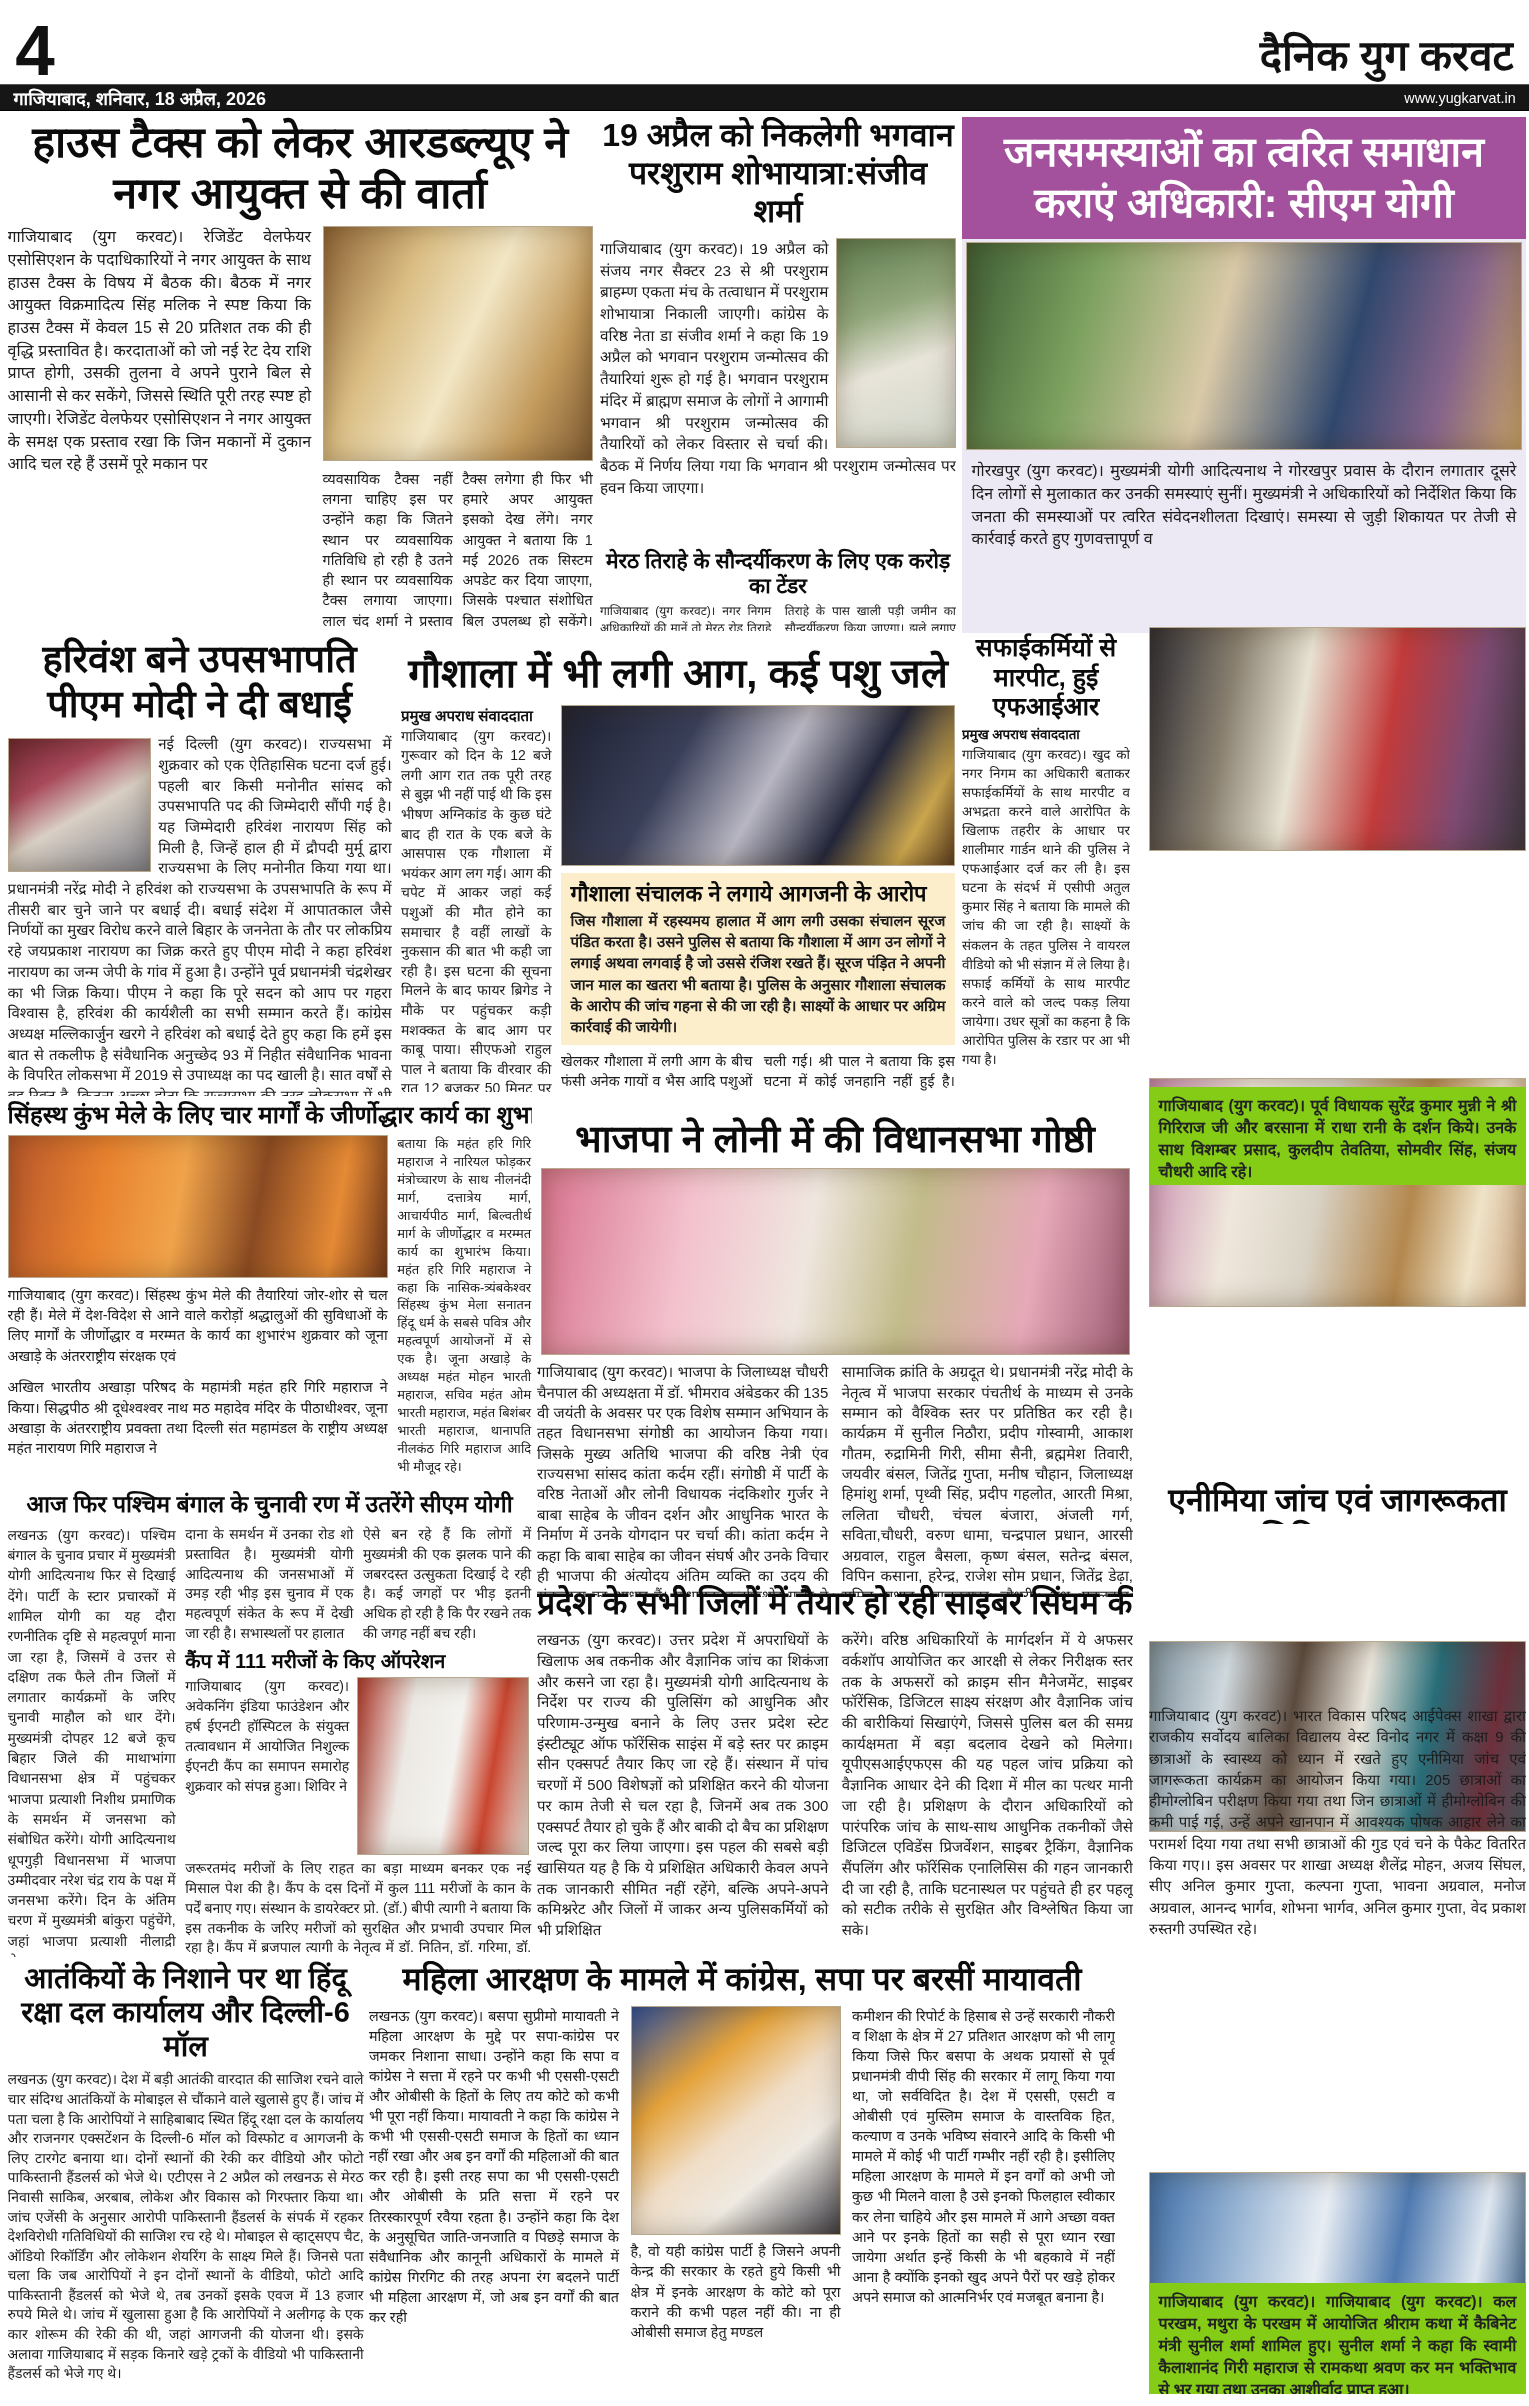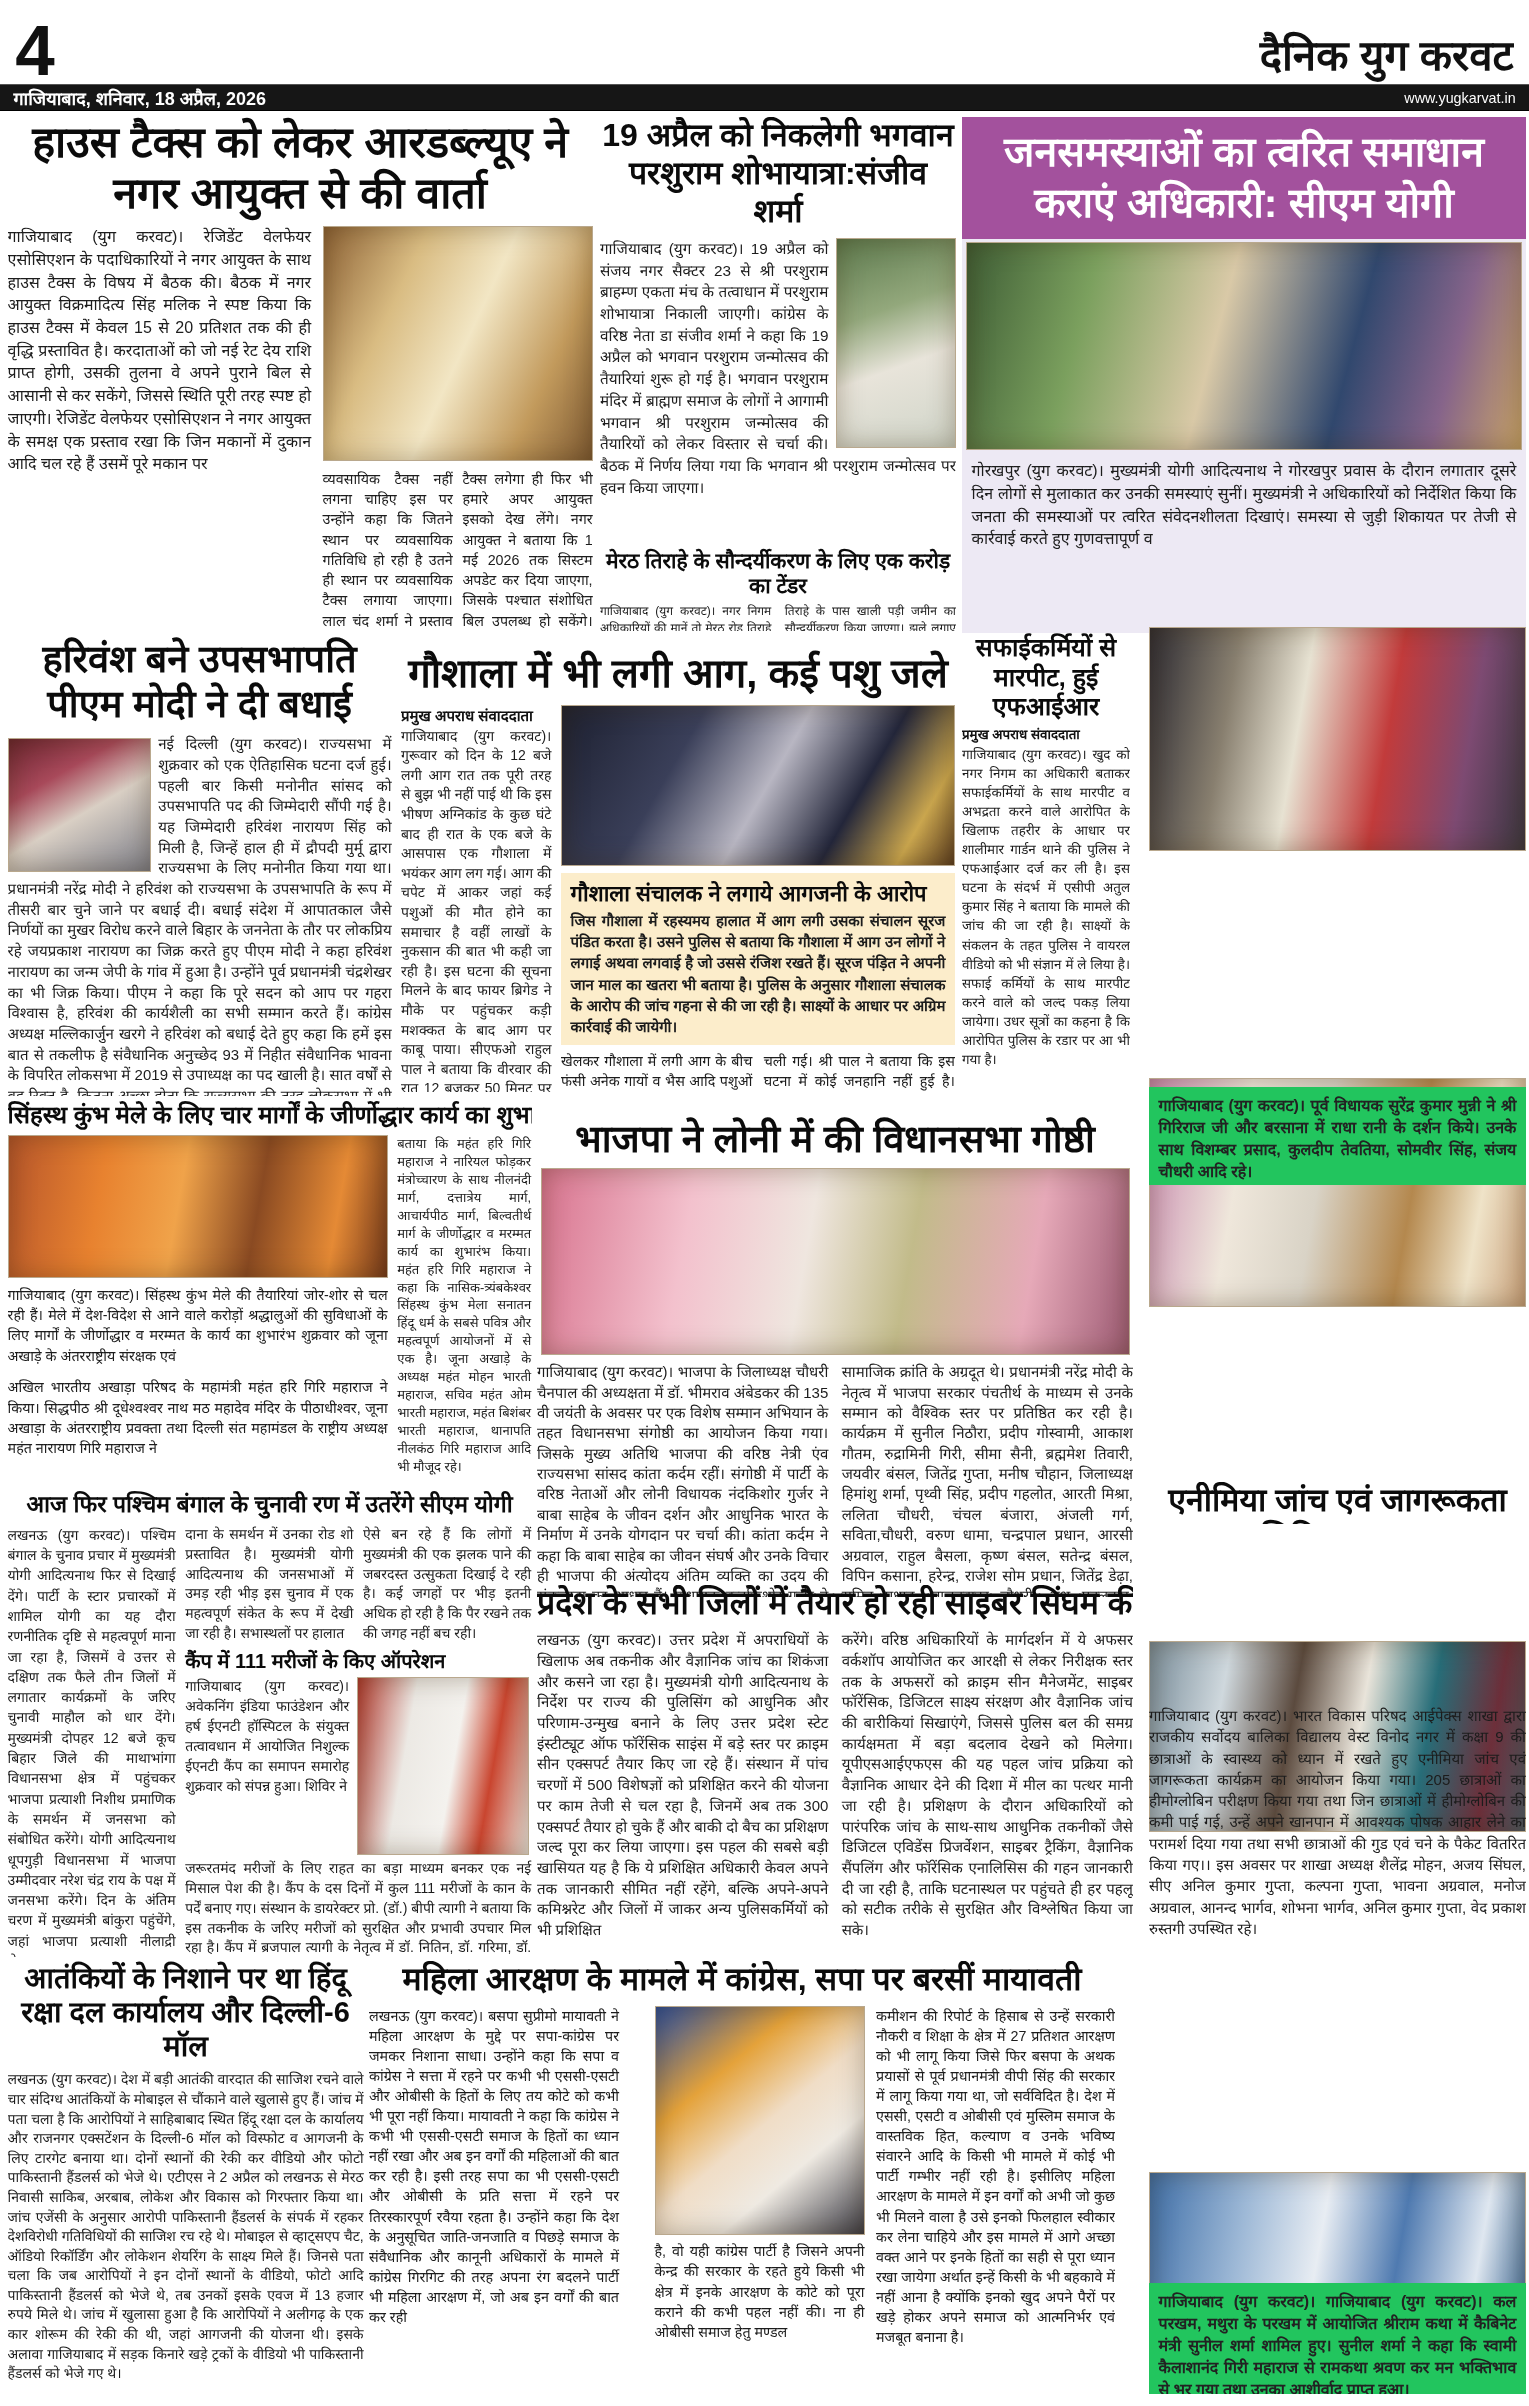--- a/index.html
+++ b/index.html
@@ -16,21 +16,21 @@
   .papername { font-size:42px; font-weight:bold; text-align:right; }
   .dateband { background:#161616; color:#fff; display:flex; justify-content:space-between; align-items:center; padding:0 13.4px; border-top:1.9px solid #555; border-bottom:1px solid #000; }
   .dateband .dl { font-size:18px; font-weight:bold; }
   .dateband .web { font-size:14.3px; }
 
   
   .hl { font-weight:bold; text-align:center; color:#0b0b0b; line-height:1.18; }
   .body-t { text-align:justify; color:#1c1c1c; line-height:1.42; }
   .byline { font-weight:bold; text-align:left; }
   .photo { position:relative; border:1px solid #b9a88d; box-shadow:inset 0 0 27px rgba(60,40,10,.35); }
-  .caption-box { background:#22c55e; padding:7.6px 9.6px; font-weight:bold; font-size:16px; line-height:1.38; text-align:justify; color:#222; }
+  .caption-box { background:#84cc16; padding:7.6px 9.6px; font-weight:bold; font-size:16px; line-height:1.38; text-align:justify; color:#222; }
   .banner { color:#fff; font-weight:bold; text-align:center; }
 
   
   .ph-meeting   { background:linear-gradient(115deg,#8e6336 0%,#d9bc82 28%,#f2e6c4 52%,#c29a5c 78%,#7e5a33 100%); }
   .ph-portrait  { background:linear-gradient(160deg,#5d7a4e 0%,#93a87c 35%,#e8e4da 60%,#cfd4c8 100%); }
   .ph-yogi      { background:linear-gradient(105deg,#3e5d35 0%,#7ba05e 22%,#d9c9a7 45%,#31486e 68%,#86648a 85%,#c8a46a 100%); }
   .ph-fire      { background:linear-gradient(120deg,#1d2030 0%,#3a3f59 30%,#b8b6c2 52%,#23263a 72%,#caa64e 88%,#5a3c20 100%); }
   .ph-temple1   { background:linear-gradient(100deg,#2e2c33 0%,#887f6f 22%,#e7e2d2 40%,#c23b3b 62%,#7d4a72 82%,#3a3640 100%); }
   .ph-temple2   { background:linear-gradient(100deg,#c98bb0 0%,#efe7db 25%,#d9d3c6 45%,#b4884e 68%,#efe3c8 85%,#caa27c 100%); }
   .ph-saints    { background:linear-gradient(100deg,#b7562b 0%,#e8822f 25%,#f0a34a 45%,#8a4a22 65%,#e58a35 85%,#74391b 100%); }
@@ -185,21 +185,21 @@
 
   <div class="abs" style="left:7.6px; top:1961px; width:356px; height:440px;">
     <div class="hl" style="font-size:29px;">आतंकियों के निशाने पर था हिंदू रक्षा दल कार्यालय और दिल्ली-6 मॉल</div>
     <div class="body-t" style="font-size:14px; line-height:1.4; margin-top:6.7px;">लखनऊ (युग करवट)। देश में बड़ी आतंकी वारदात की साजिश रचने वाले चार संदिग्ध आतंकियों के मोबाइल से चौंकाने वाले खुलासे हुए हैं। जांच में पता चला है कि आरोपियों ने साहिबाबाद स्थित हिंदू रक्षा दल के कार्यालय और राजनगर एक्सटेंशन के दिल्ली-6 मॉल को विस्फोट व आगजनी के लिए टारगेट बनाया था। दोनों स्थानों की रेकी कर वीडियो और फोटो पाकिस्तानी हैंडलर्स को भेजे थे। एटीएस ने 2 अप्रैल को लखनऊ से मेरठ निवासी साकिब, अरबाब, लोकेश और विकास को गिरफ्तार किया था। जांच एजेंसी के अनुसार आरोपी पाकिस्तानी हैंडलर्स के संपर्क में रहकर देशविरोधी गतिविधियों की साजिश रच रहे थे। मोबाइल से व्हाट्सएप चैट, ऑडियो रिकॉर्डिंग और लोकेशन शेयरिंग के साक्ष्य मिले हैं। जिनसे पता चला कि जब आरोपियों ने इन दोनों स्थानों के वीडियो, फोटो आदि पाकिस्तानी हैंडलर्स को भेजे थे, तब उनकों इसके एवज में 13 हजार रुपये मिले थे। जांच में खुलासा हुआ है कि आरोपियों ने अलीगढ़ के एक कार शोरूम की रेकी की थी, जहां आगजनी की योजना थी। इसके अलावा गाजियाबाद में सड़क किनारे खड़े ट्रकों के वीडियो भी पाकिस्तानी हैंडलर्स को भेजे गए थे।</div>
   </div>
 
   <div class="abs" style="left:369px; top:1961px; width:746px; height:442px;">
     <div class="hl" style="font-size:32px; white-space:nowrap;">महिला आरक्षण के मामले में कांग्रेस, सपा पर बरसीं मायावती</div>
     <div style="display:flex; gap:11.5px; margin-top:7.6px;">
       <div class="body-t" style="width:250px; font-size:14.3px; line-height:1.4;">लखनऊ (युग करवट)। बसपा सुप्रीमो मायावती ने महिला आरक्षण के मुद्दे पर सपा-कांग्रेस पर जमकर निशाना साधा। उन्होंने कहा कि सपा व कांग्रेस ने सत्ता में रहने पर कभी भी एससी-एसटी और ओबीसी के हितों के लिए तय कोटे को कभी भी पूरा नहीं किया। मायावती ने कहा कि कांग्रेस ने कभी भी एससी-एसटी समाज के हितों का ध्यान नहीं रखा और अब इन वर्गों की महिलाओं की बात कर रही है। इसी तरह सपा का भी एससी-एसटी और ओबीसी के प्रति सत्ता में रहने पर तिरस्कारपूर्ण रवैया रहता है। उन्होंने कहा कि देश के अनुसूचित जाति-जनजाति व पिछड़े समाज के संवैधानिक और कानूनी अधिकारों के मामले में कांग्रेस गिरगिट की तरह अपना रंग बदलने पार्टी भी महिला आरक्षण में, जो अब इन वर्गों की बात कर रही</div>
-      <div style="width:210px;margin-left:24px;">
+      <div style="width:210px;">
         <div class="photo ph-mayawati" style="width:210px; height:229px;"></div>
         <div class="body-t" style="font-size:14.3px; margin-top:5.7px;">है, वो यही कांग्रेस पार्टी है जिसने अपनी केन्द्र की सरकार के रहते हुये किसी भी क्षेत्र में इनके आरक्षण के कोटे को पूरा कराने की कभी पहल नहीं की। ना ही ओबीसी समाज हेतु मण्डल</div>
       </div>
       <div class="body-t" style="flex:1; font-size:14.3px; line-height:1.4;">कमीशन की रिपोर्ट के हिसाब से उन्हें सरकारी नौकरी व शिक्षा के क्षेत्र में 27 प्रतिशत आरक्षण को भी लागू किया जिसे फिर बसपा के अथक प्रयासों से पूर्व प्रधानमंत्री वीपी सिंह की सरकार में लागू किया गया था, जो सर्वविदित है। देश में एससी, एसटी व ओबीसी एवं मुस्लिम समाज के वास्तविक हित, कल्याण व उनके भविष्य संवारने आदि के किसी भी मामले में कोई भी पार्टी गम्भीर नहीं रही है। इसीलिए महिला आरक्षण के मामले में इन वर्गों को अभी जो कुछ भी मिलने वाला है उसे इनको फिलहाल स्वीकार कर लेना चाहिये और इस मामले में आगे अच्छा वक्त आने पर इनके हितों का सही से पूरा ध्यान रखा जायेगा अर्थात इन्हें किसी के भी बहकावे में नहीं आना है क्योंकि इनको खुद अपने पैरों पर खड़े होकर अपने समाज को आत्मनिर्भर एवं मजबूत बनाना है।</div>
     </div>
   </div>
 
   <div class="abs caption-box" style="left:1149px; top:2283px; width:377px; height:111px;">गाजियाबाद (युग करवट)। गाजियाबाद (युग करवट)। कल परखम, मथुरा के परखम में आयोजित श्रीराम कथा में कैबिनेट मंत्री सुनील शर्मा शामिल हुए। सुनील शर्मा ने कहा कि स्वामी कैलाशानंद गिरी महाराज से रामकथा श्रवण कर मन भक्तिभाव से भर गया तथा उनका आशीर्वाद प्राप्त हुआ।</div>
 
 </div>

